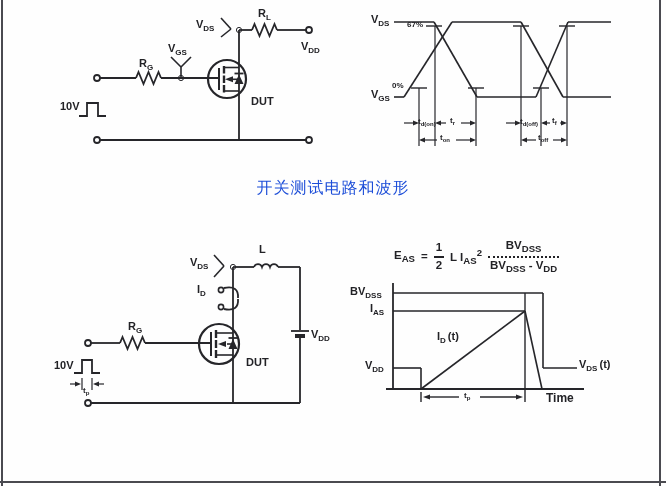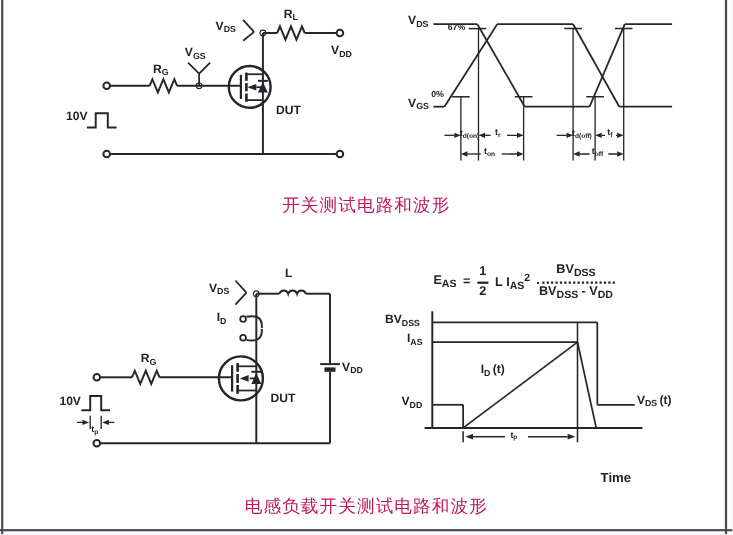--- a/index.html
+++ b/index.html
@@ -9,31 +9,31 @@
   .border-h{position:absolute;left:0;width:666px;height:2px;background:#4a4a50;}
   svg.lineart{position:absolute;left:0;top:0;}
   svg.lineart line,svg.lineart path,svg.lineart polyline,svg.lineart circle{
      stroke:#26262a;fill:none;}
   .lbl{position:absolute;font-weight:bold;font-size:11px;color:#222226;
        white-space:nowrap;line-height:1;}
   .lbl sub{font-size:8px;vertical-align:-2.5px;line-height:1;}
   .sm{font-size:8px;}
   .sm sub{font-size:6px;vertical-align:-1.5px;}
   .pct{font-size:8px;}
-  .time{font-size:12px;margin-top:36px;}
+  .time{font-size:12px;}
   .sfx{margin-left:2px;}
   .eq{position:absolute;left:394px;top:240px;display:flex;align-items:center;gap:6px;
       font-weight:bold;font-size:11.5px;color:#222226;line-height:1;}
   .frac{display:inline-flex;flex-direction:column;align-items:center;line-height:1;}
   .frac .bar{align-self:stretch;border-top:2px solid #222226;margin:2px 0;}
   .frac.dotted .bar{border-top:2px dotted #222226;}
   .frac .cell{padding:0 2px;}
   .mid{margin-left:3px;}
   .caption{position:absolute;left:0;width:666px;text-align:center;
-      font-family:"Liberation Serif",serif;font-size:16px;color:#be185d;
+      font-family:"Liberation Serif",serif;font-size:16px;color:#1d4ed8;
       letter-spacing:1px;line-height:1.2;}
 </style>
 </head>
 <body>
 
 <div class="page">
 
   <div class="border-v" style="left:1px"></div>
   <div class="border-v" style="left:659px"></div>
   <div class="border-h" style="top:481px"></div>
@@ -276,15 +276,14 @@
   </div>
 
   <div class="lbl" style="left:350px;top:286px"><span>BV</span><sub>DSS</sub></div>
   <div class="lbl" style="left:370px;top:303px"><span>I</span><sub>AS</sub></div>
   <div class="lbl" style="left:365px;top:360px"><span>V</span><sub>DD</sub></div>
   <div class="lbl" style="left:437px;top:331px"><span>I</span><sub>D</sub><span class="sfx">(t)</span></div>
   <div class="lbl" style="left:579px;top:359px"><span>V</span><sub>DS</sub><span class="sfx">(t)</span></div>
   <div class="lbl sm" style="left:464px;top:392px"><span>t</span><sub>p</sub></div>
   <div class="lbl time" style="left:546px;top:392px"><span>Time</span></div>
 
-  <div class="caption" style="top:451px">电感负载开关测试电路和波形</div>
 
 </div>
 
 </body></html>

